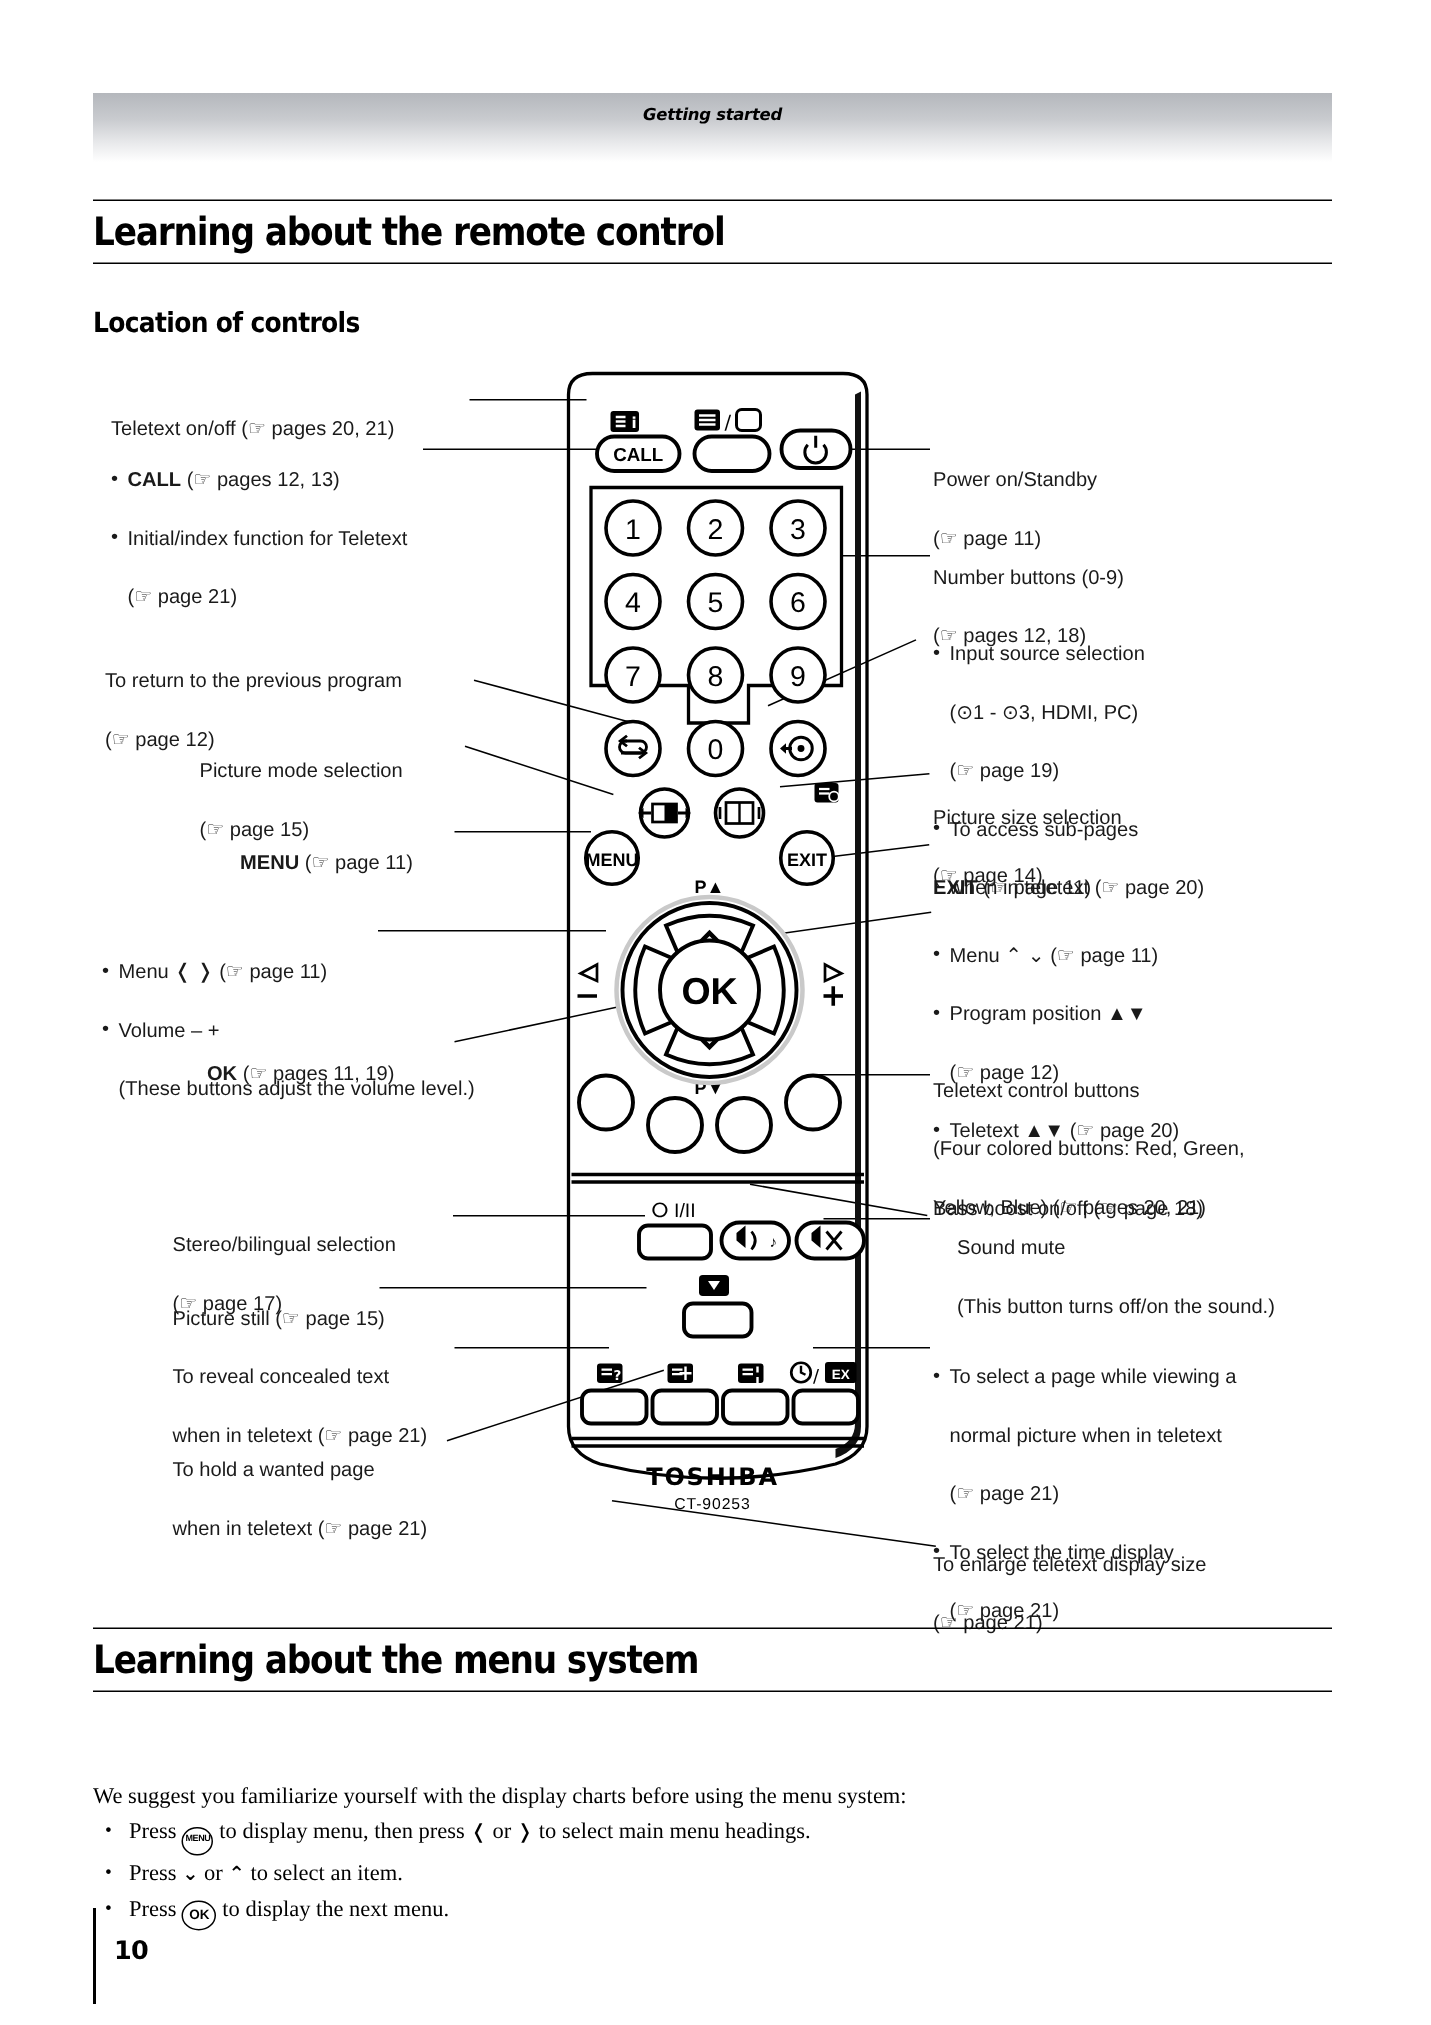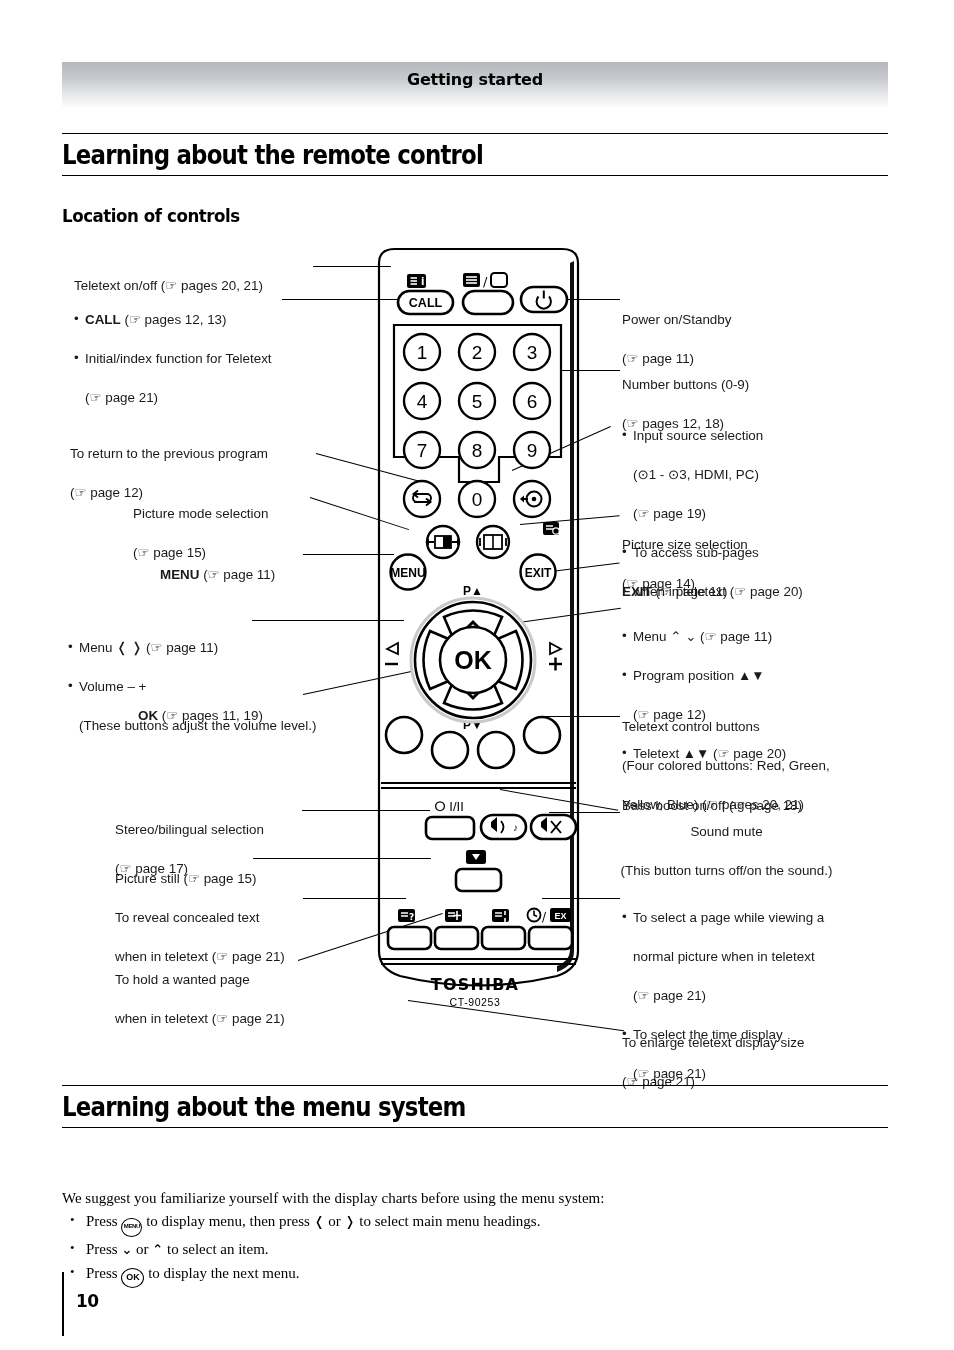--- a/index.html
+++ b/index.html
@@ -26,21 +26,22 @@
     background: linear-gradient(to bottom, #b4b7bc 0%, #c9cbcf 38%, #e8e9eb 72%, #ffffff 100%);
   }
   .header-title {
     position: absolute;
     left: 62px;
     top: 70px;
     width: 826px;
     text-align: center;
     font-family: "DejaVu Sans", sans-serif;
     font-weight: bold;
-    font-size: 16px;
+    font-style: italic;
+    font-size: 11px;
     letter-spacing: -0.2px;
   }
 
   
   .rule {
     position: absolute;
     left: 62px;
     width: 826px;
     height: 1px;
     background: #000;
@@ -299,21 +300,21 @@
 <div class="note right" style="left:622px; top:697px; width:275px;">
   <span class="plain-line">Teletext control buttons</span>
   <span class="plain-line">(Four colored buttons: Red, Green,</span>
   <span class="plain-line">Yellow, Blue) (☞ pages 20, 21)</span>
 </div>
 
 <div class="note right" style="left:622px; top:776px; width:275px;">
   <span class="plain-line">Bass boost on/off (☞ page 18)</span>
 </div>
 
-<div class="note right" style="left:584px; top:802px; width:285px;text-align:center;">
+<div class="note right" style="left:638px; top:802px; width:285px;">
   <span class="plain-line">Sound mute</span>
   <span class="plain-line">(This button turns off/on the sound.)</span>
 </div>
 
 <div class="note right" style="left:622px; top:888px; width:285px;">
   <span class="bullet-line">To select a page while viewing a</span>
   <span class="cont">normal picture when in teletext</span>
   <span class="cont">(☞ page 21)</span>
   <span class="bullet-line">To select the time display</span>
   <span class="cont">(☞ page 21)</span>

